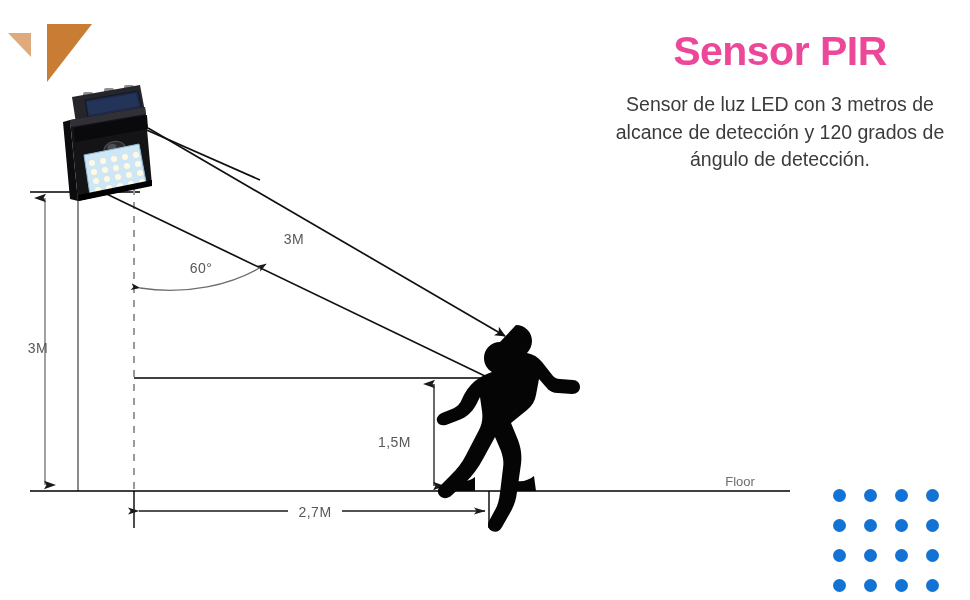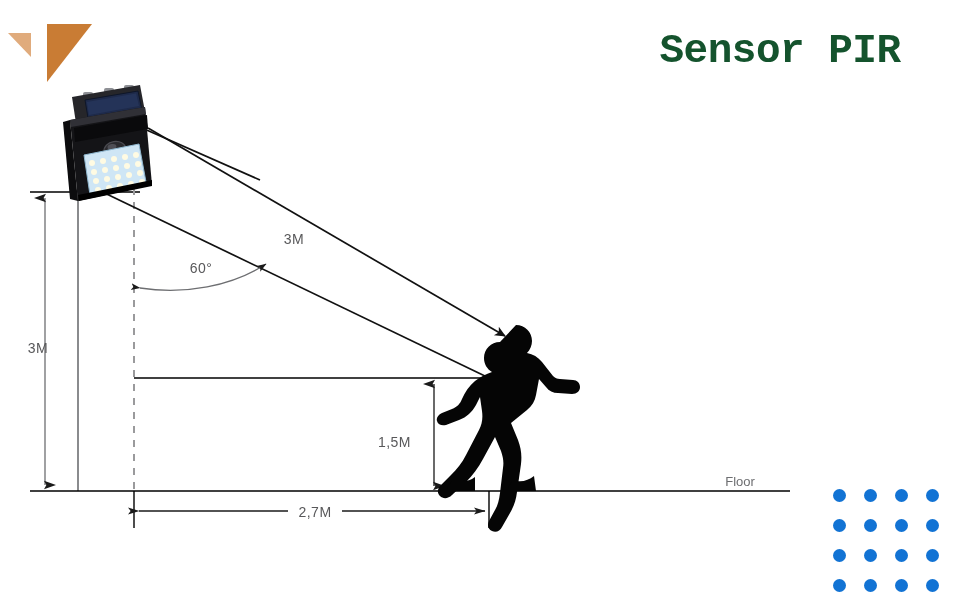--- a/index.html
+++ b/index.html
@@ -39,24 +39,24 @@
   }
   
   #text-block {
     position: absolute;
     left: 600px;
     top: 30px;
     width: 360px;
     text-align: center;
   }
   #page-title {
-    font-family: Liberation Mono, monospace;
+    font-family: Liberation Sans, sans-serif;
     font-size: 41px;
     font-weight: bold;
-    color: #14532d;
+    color: #ec4899;
     letter-spacing: -0.5px;
     line-height: 1.05;
     margin: 0;
     padding: 0;
   }
   #page-desc {
     font-family: "Liberation Sans", sans-serif;
     font-size: 19.5px;
     font-weight: 400;
     color: #3b3b3b;
@@ -250,20 +250,21 @@
           <circle cx="142" cy="182" r="3"></circle>
         </g>
       </g>
 
       <polygon points="78,195 152,180 152,186 79,201" fill="#000000"></polygon>
     </g>
   </svg>
 
   <div id="text-block">
     <h1 id="page-title">Sensor PIR</h1>
+    <p id="page-desc">Sensor de luz LED con 3 metros de alcance de detección y 120 grados de ángulo de detección.</p>
   </div>
 
   <div id="dot-grid">
     <span class="dot"></span>
     <span class="dot"></span>
     <span class="dot"></span>
     <span class="dot"></span>
     <span class="dot"></span>
     <span class="dot"></span>
     <span class="dot"></span>

